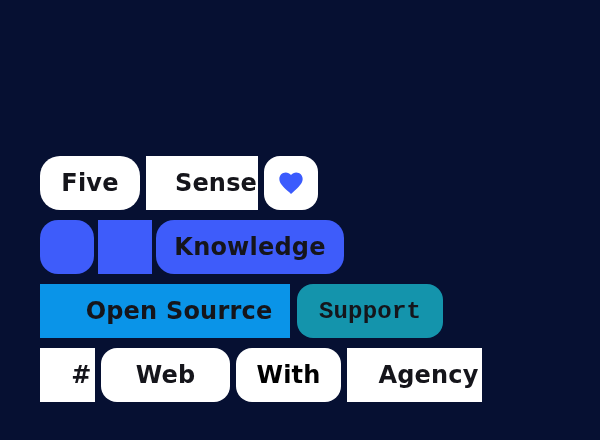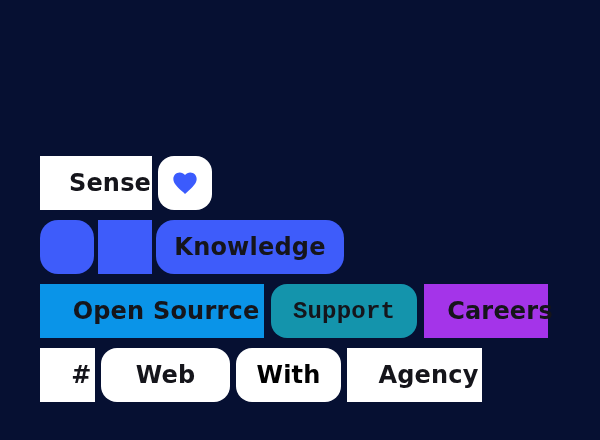--- a/index.html
+++ b/index.html
@@ -35,58 +35,58 @@
     cursor: pointer;
     padding: 0;
   }
   
   .w-five     { width: 100px; }
   .w-sense    { width: 112px; }
   .w-heart    { width: 54px;  }
   .w-sq       { width: 54px;  }
   .w-knowledge{ width: 188px; }
   .w-events   { width: 107px; }
-  .w-opensrc  { width: 224px; }
+  .w-opensrc  { width: 250px; }
   .w-support  { width: 146px; }
   .w-careers  { width: 124px; }
   .w-hash     { width: 55px;  }
   .w-web      { width: 129px; }
   .w-with     { width: 105px; }
   .w-agency   { width: 135px; }
   
   .r0  { border-radius: 0; padding-left: 28px; }
   .r14 { border-radius: 18px; }
   .r16 { border-radius: 16px; }
   .r20 { border-radius: 20px; }
   .heart-svg { width: 28px; height: 28px; display: block; }
 </style>
 </head>
 <body style="background-color: rgb(6, 16, 50);">
 
 <div class="stage">
 
   <div class="row row-1">
+    <button class="tile w-five r20" style="background-color: rgb(255, 255, 255); color: rgb(21, 21, 27);">Five</button>
     <button class="tile w-sense r0" style="background-color: rgb(255, 255, 255); color: rgb(21, 21, 27);">Sense</button>
     <button class="tile w-heart r16" style="background-color: rgb(255, 255, 255);">
       <svg class="heart-svg" viewBox="0 0 24 24" style="fill: rgb(59, 91, 253);">
         <path d="M12 21.35l-1.45-1.32C5.4 15.36 2 12.28 2 8.5 2 5.42 4.42 3 7.5 3c1.74 0 3.41.81 4.5 2.09C13.09 3.81 14.76 3 16.5 3 19.58 3 22 5.42 22 8.5c0 3.78-3.4 6.86-8.55 11.54L12 21.35z"></path>
       </svg>
     </button>
   </div>
 
   <div class="row row-2">
     <button class="tile w-sq r14" style="background-color: rgb(62, 92, 250);"></button>
     <button class="tile w-sq r0" style="background-color: rgb(62, 92, 250);"></button>
     <button class="tile w-knowledge r14" style="background-color: rgb(62, 92, 250); color: rgb(21, 21, 27);">Knowledge</button>
   </div>
 
   <div class="row row-3">
     <button class="tile w-opensrc r0" style="background-color: rgb(10, 148, 232); color: rgb(21, 21, 27);">Open Sourrce</button>
     <button class="tile w-support r16" style="background-color: rgb(20, 148, 172); color: rgb(21, 21, 27); font-family: Liberation Mono, monospace;">Support</button>
-    <button class="tile w-careers r0" style="background-color: rgb(164, 52, 233); color: rgb(21, 21, 27);">Careers</button>
   </div>
 
   <div class="row row-4">
     <button class="tile w-hash r0" style="background-color: rgb(255, 255, 255); color: rgb(21, 21, 27);">#</button>
     <button class="tile w-web r16" style="background-color: rgb(255, 255, 255); color: rgb(21, 21, 27);">Web</button>
     <button class="tile w-with r16" style="background-color: rgb(255, 255, 255); color: #000000;">With</button>
     <button class="tile w-agency r0" style="background-color: rgb(255, 255, 255); color: rgb(21, 21, 27);">Agency</button>
   </div>
 
 </div>

